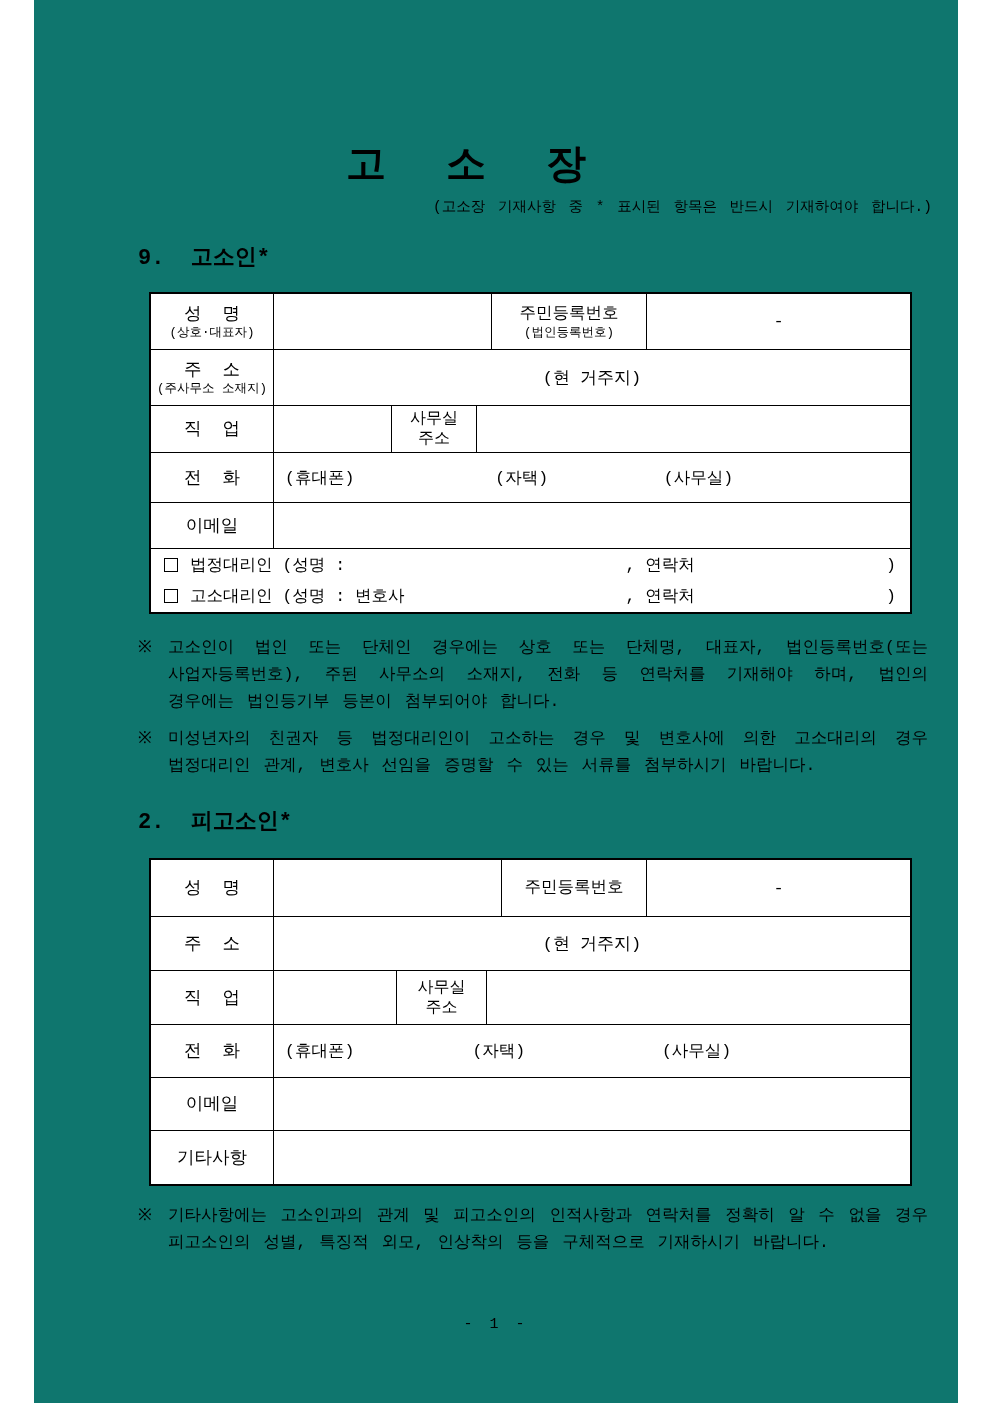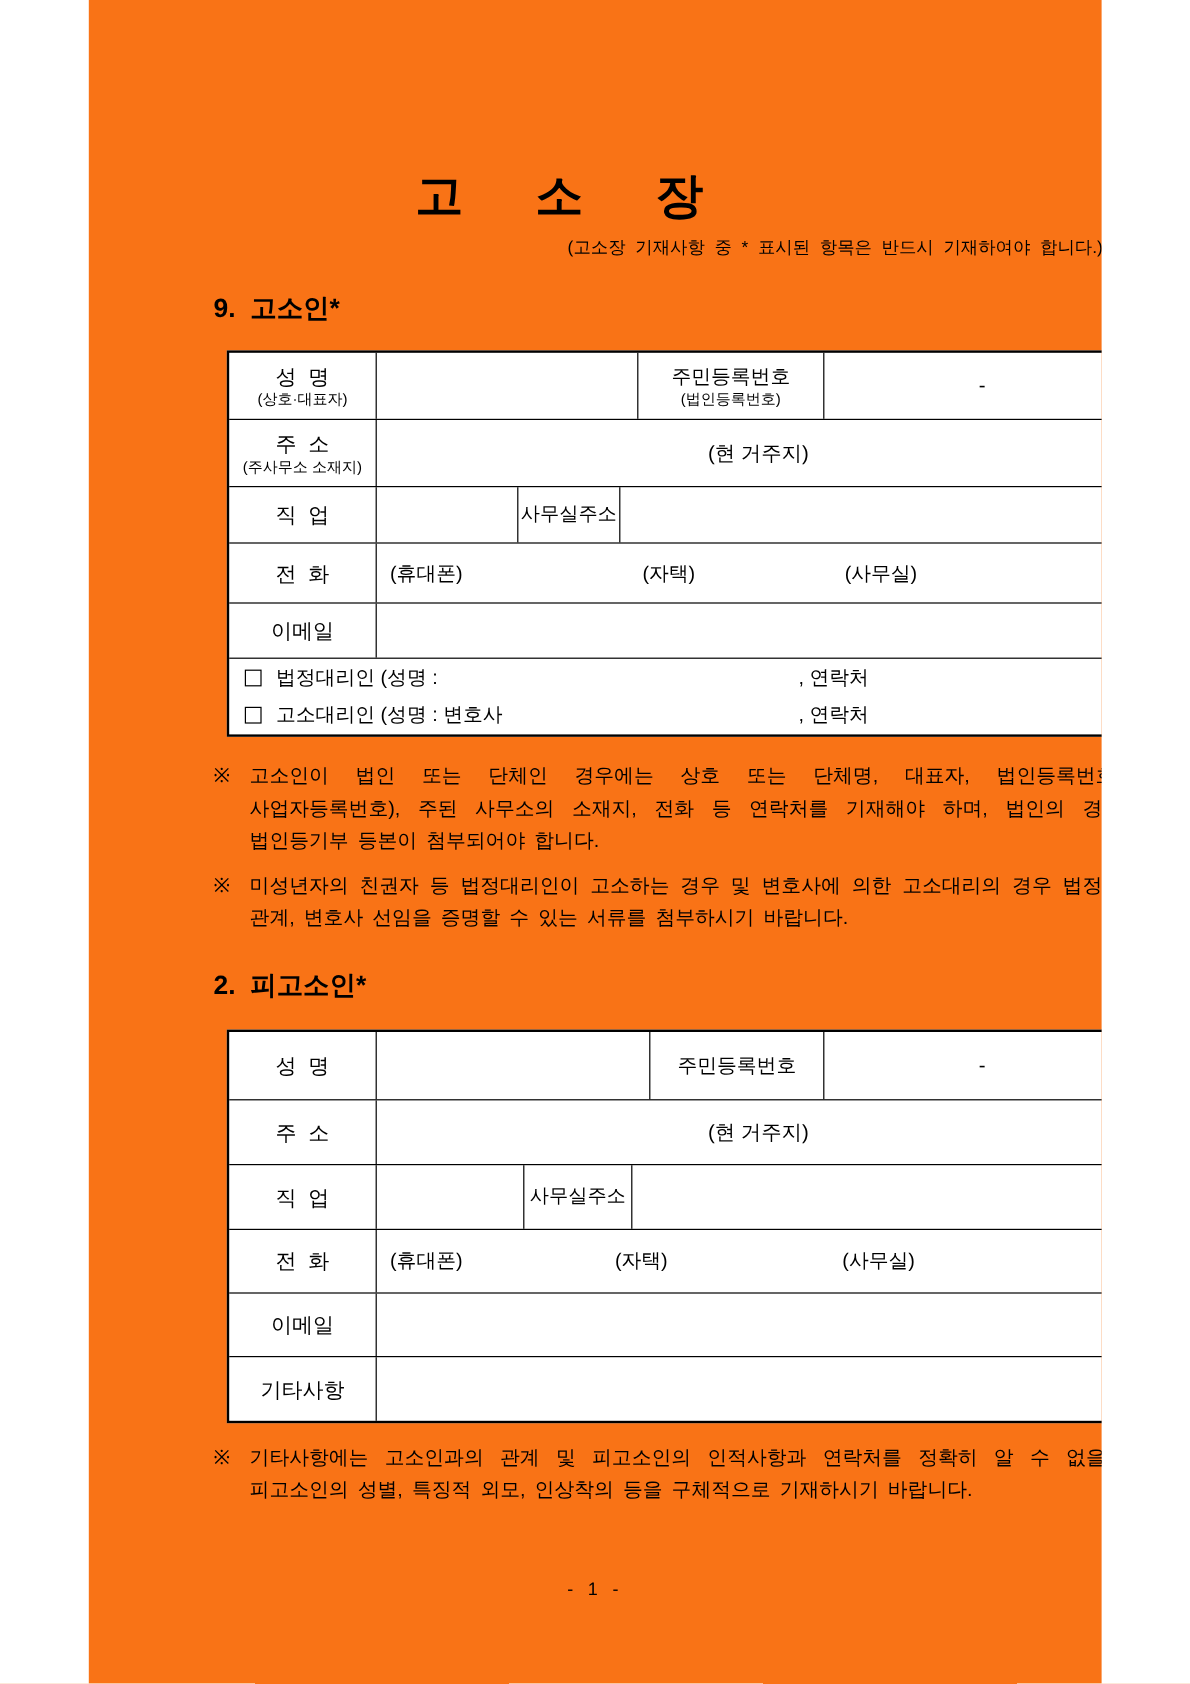--- a/index.html
+++ b/index.html
@@ -1,24 +1,24 @@
 <!DOCTYPE html>
 <html><head>
 <meta charset="utf-8">
 <style>
   * { margin: 0; padding: 0; box-sizing: border-box; }
   html, body { background: #ffffff; }
   .page {
     position: relative;
-    width: 844px;
+    width: 924px;
     height: 1403px;
     margin: 0 auto;
-    background: #f97316;
+    background: #0f766e;
     color: #000000;
-    font-family: Liberation Sans, sans-serif;
+    font-family: Liberation Mono, monospace;
     overflow: hidden;
   }
   .ws-pre { white-space: pre; }
 
   
   .title-wrap { position: absolute; top: 136px; left: 0; width: 100%; text-align: center; }
   .doc-title {
     font-size: 40px; font-weight: bold;
     letter-spacing: 60px; text-indent: 60px;
     white-space: pre;
@@ -68,21 +68,21 @@
   .t2 .name-blank { flex: 0 0 228px; }
   .t2 .rrn-label  { flex: 0 0 145px; }
   .rrn-label { flex-direction: column; justify-content: center; text-align: center; }
   .rrn-label .lbl-main { font-size: 16.5px; }
   .rrn-value { justify-content: center; font-size: 17px; }
 
   .t1 .job-blank   { flex: 0 0 118px; }
   .t1 .office-lbl  { flex: 0 0 85px; }
   .t2 .job-blank   { flex: 0 0 123px; }
   .t2 .office-lbl  { flex: 0 0 90px; }
-  .office-lbl { flex-direction: row; justify-content: center; text-align: center; }
+  .office-lbl { flex-direction: column; justify-content: center; text-align: center; }
   .office-lbl span { font-size: 16px; line-height: 20px; }
 
   .phone-cell span { position: absolute; top: 50%; transform: translateY(-50%); font-size: 16.5px; white-space: pre; }
   .phone-mobile { left: 11px; }
   .t1 .phone-home { left: 34.8%; } .t1 .phone-office { left: 61.3%; }
   .t2 .phone-home { left: 31.2%; } .t2 .phone-office { left: 61.0%; }
 
   
   .agent-cell { flex-direction: column; justify-content: center; align-items: stretch; gap: 9px; }
   .agent-line { position: relative; display: flex; align-items: center; padding-left: 13px; font-size: 16.5px; height: 22px; white-space: pre; }

